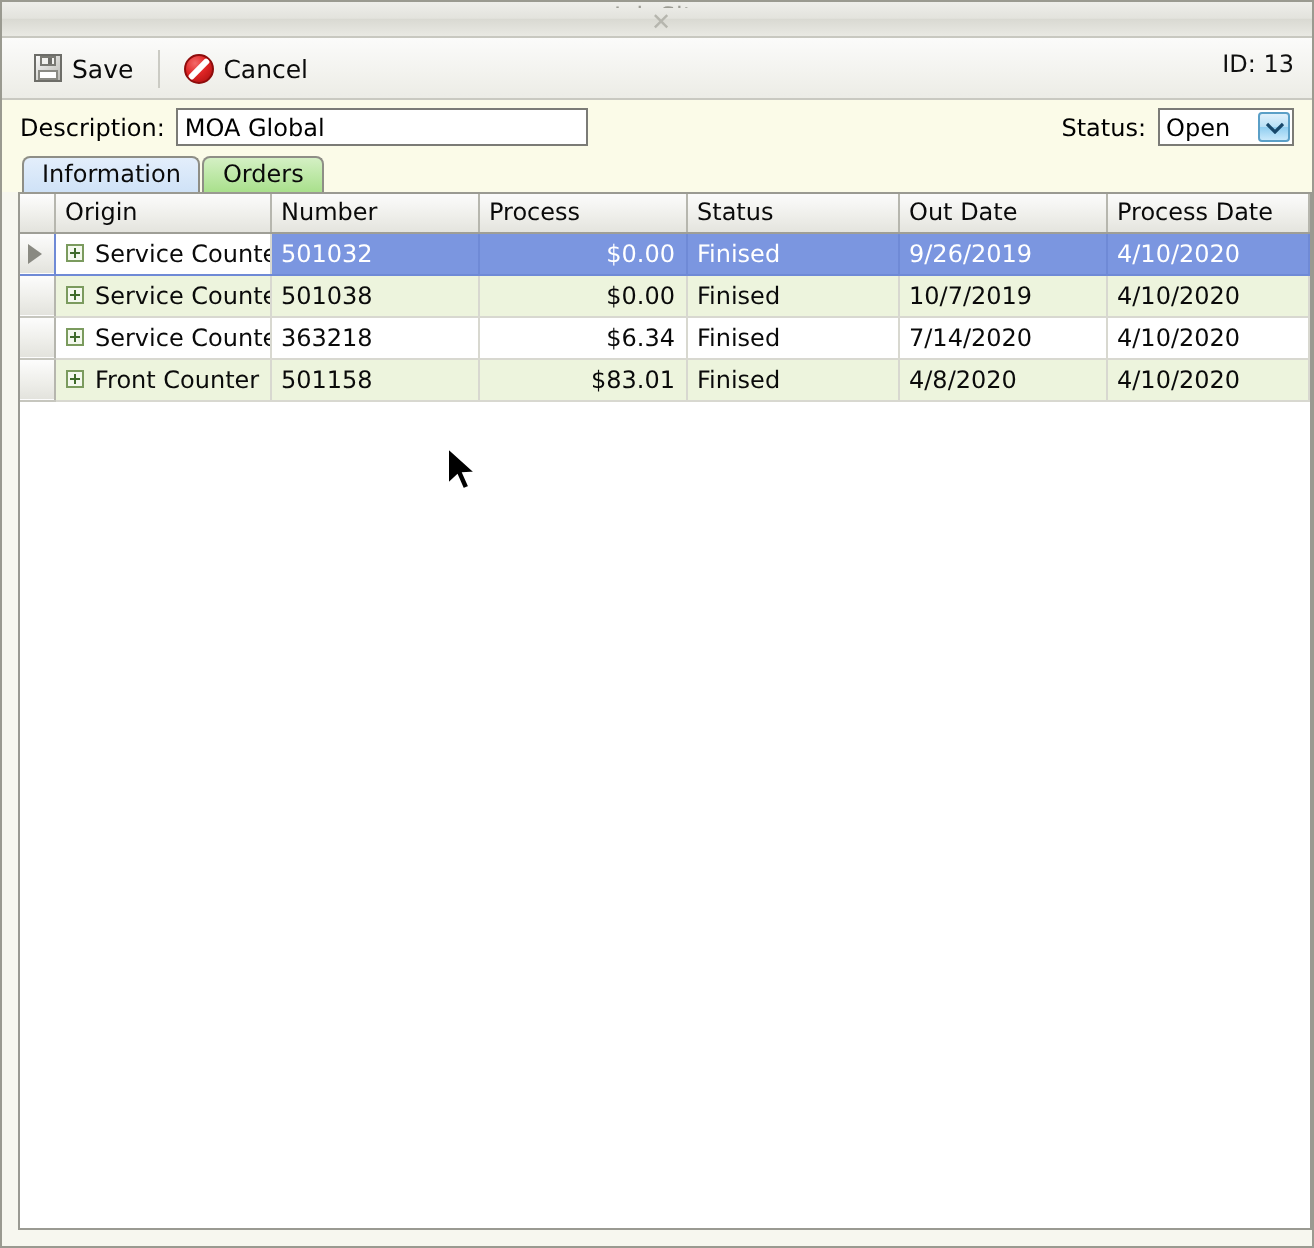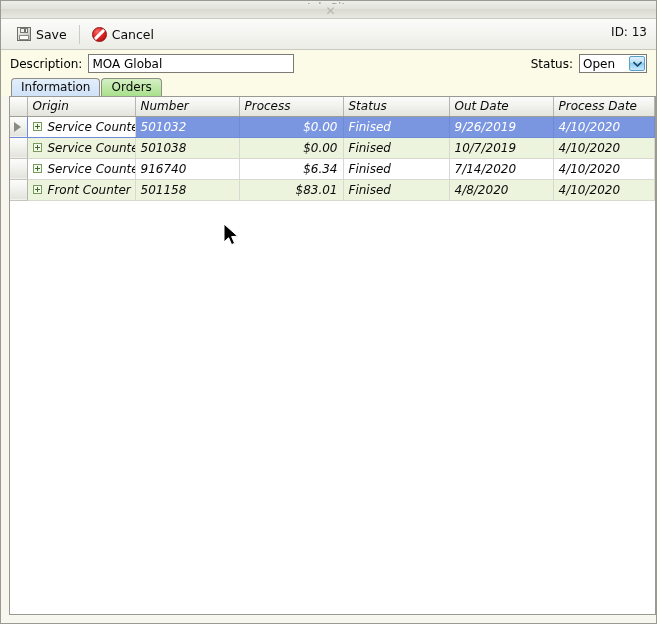--- a/index.html
+++ b/index.html
@@ -235,21 +235,20 @@
   
   .content {
     flex: 1;
     margin: 0 0 8px 8px;
     background: #ffffff;
     border: 1px solid #9a9a92;
     box-shadow: inset 1px 1px 0 #ffffff;
     box-sizing: border-box;
     overflow: hidden;
     position: relative;
-    font-style: italic;
   }
 
   
   .grid {
     width: 100%;
     border-collapse: collapse;
     table-layout: fixed;
     font-size: 12px;
   }
   .grid th {
@@ -452,21 +451,21 @@
           <td>4/10/2020</td>
         </tr>
         <tr class="odd">
           <td class="rowind"></td>
           <td class="origin-cell">
             <span class="origin-wrap">
               <span class="expander"></span>
               <span>Service Counter</span>
             </span>
           </td>
-          <td>916740</td>
+          <td>363218</td>
           <td class="num">$6.34</td>
           <td>Finised</td>
           <td>7/14/2020</td>
           <td>4/10/2020</td>
         </tr>
         <tr class="even">
           <td class="rowind"></td>
           <td class="origin-cell">
             <span class="origin-wrap">
               <span class="expander"></span>

